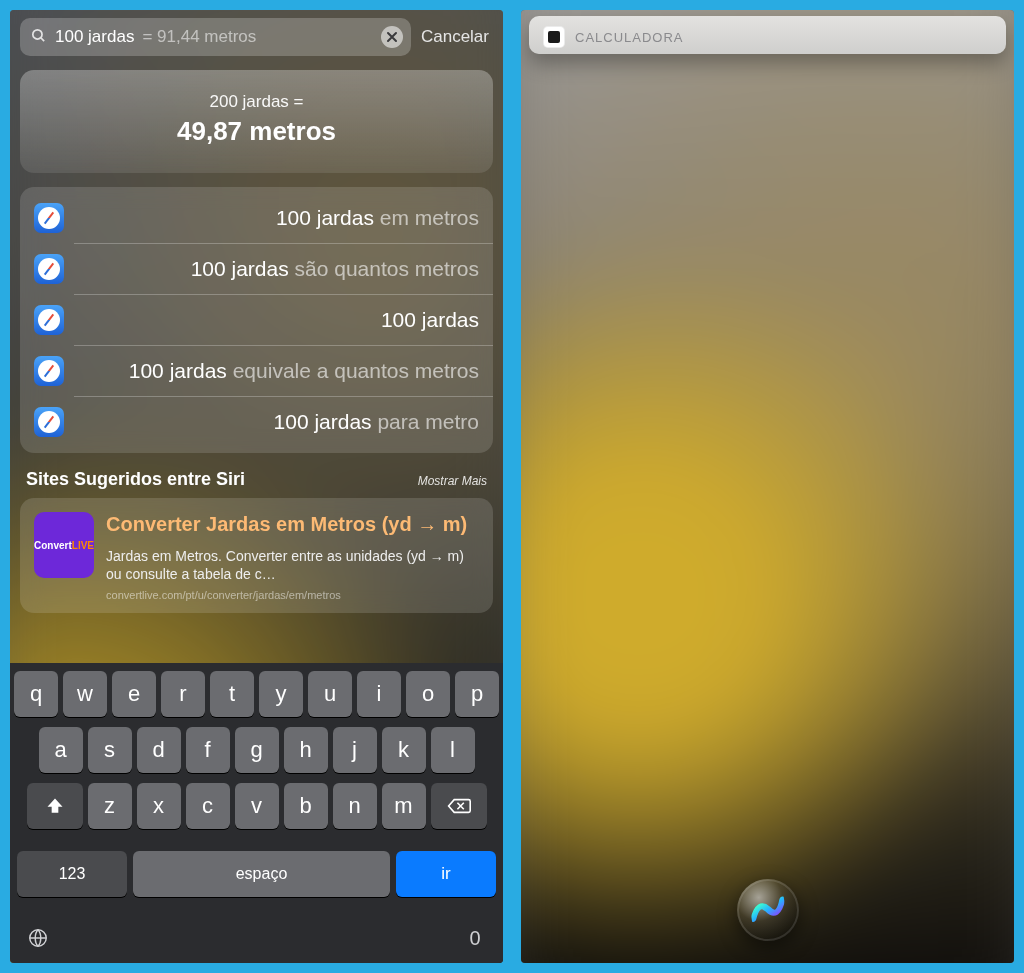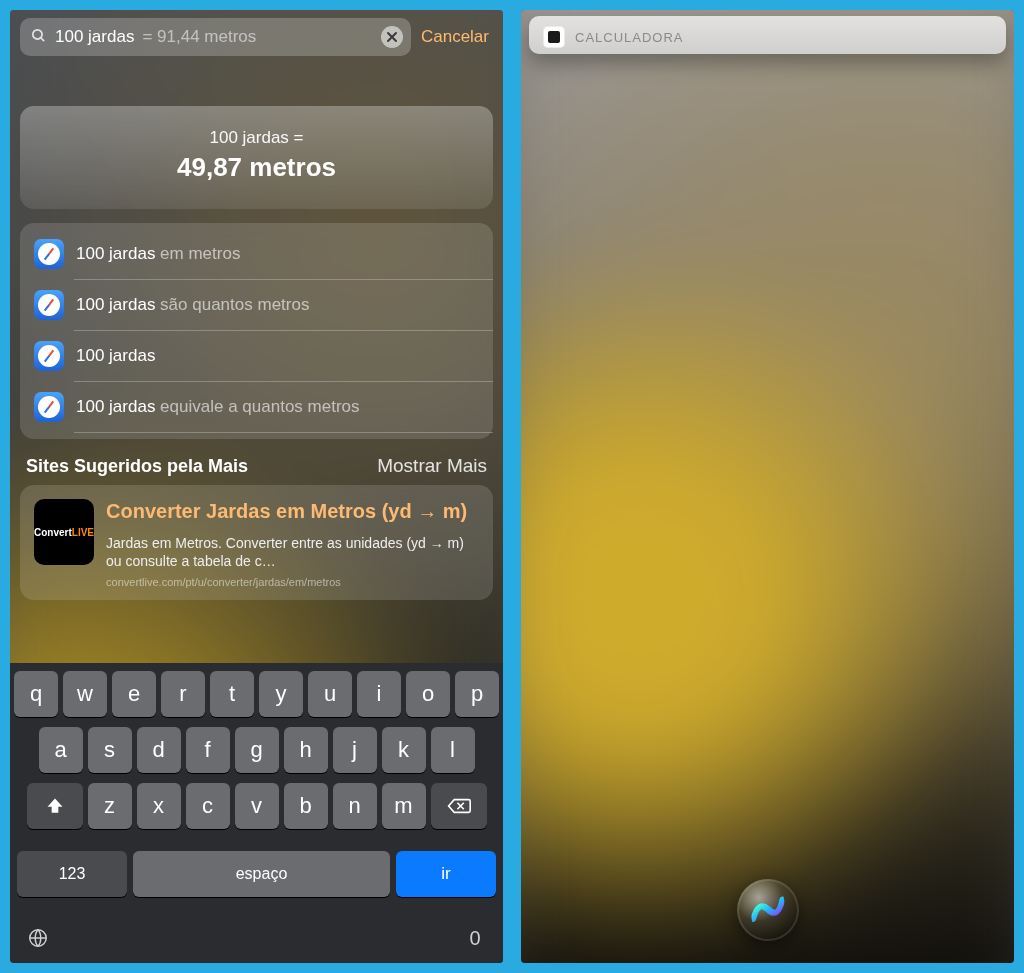--- a/index.html
+++ b/index.html
@@ -33,21 +33,21 @@
       radial-gradient(circle at 70% 28%, #7a6a42 0%, transparent 50%),
       linear-gradient(180deg,#5f6570 0%, #4f545c 30%, #3e3c30 60%, #1b1812 100%);
   }
   .bg-right {
     background:
       radial-gradient(circle at 28% 60%, #d6ab16 0%, #d6ab16 16%, transparent 44%),
       radial-gradient(circle at 70% 38%, #9f8a58 0%, transparent 55%),
       linear-gradient(180deg,#a4a2a0 0%, #8a8377 30%, #6b5d34 55%, #1f1c14 85%, #050403 100%);
   }
   .overlay-dim { position:absolute; inset:0; background: rgba(0,0,0,0.18); }
-  .content { position: relative; height: 100%; display:flex; flex-direction:column;gap:36px; }
+  .content { position: relative; height: 100%; display:flex; flex-direction:column; }
 
   
   .search-row { display:flex; align-items:center; gap:10px; padding: 8px 10px 6px 10px; }
   .search-field {
     flex:1;
     background: rgba(255,255,255,0.22);
     border-radius: 10px;
     height: 38px;
     display:flex; align-items:center; gap:8px;
     padding: 0 8px 0 10px;
@@ -59,21 +59,21 @@
     font-size:17px; color: rgba(255,255,255,0.55);
     white-space:nowrap; overflow:hidden; text-overflow:ellipsis;
   }
   .clear-btn {
     width:22px; height:22px; border-radius:50%;
     background: rgba(255,255,255,0.55);
     display:flex; align-items:center; justify-content:center;
     margin-left:auto;
   }
   .clear-btn svg { display:block; }
-  .cancel-link { color:#fdba74; font-size:17px; padding-right:4px; }
+  .cancel-link { color:#e5e5e5; font-size:17px; padding-right:4px; }
 
   .scroll-area { padding: 8px 10px 0 10px; flex:1; }
 
   .card {
     background: rgba(255,255,255,0.14);
     border-radius: 14px;
     backdrop-filter: blur(10px);
   }
   .answer-card {
     padding: 22px 18px 26px 18px;
@@ -82,21 +82,21 @@
     background: linear-gradient(180deg, rgba(255,255,255,0.30), rgba(255,255,255,0.10));
     margin-bottom: 14px;
   }
   .answer-card .eq { font-size:17px; opacity:0.95; margin-bottom:4px; }
   .answer-card .res { font-size:26px; font-weight:700; }
 
   .suggest-card { padding: 6px 0 6px 0; }
   .sug-row {
     display:flex; align-items:center; gap:12px;
     padding: 10px 14px;
-    color:#fff; font-size:17px;
+    color:#fff; font-size:21px;justify-content:space-between;
   }
   .sug-sep {
     height:1px; background: rgba(255,255,255,0.25);
     margin-left: 54px;
   }
   .safari-icon {
     width:30px; height:30px; border-radius:7px;
     background: linear-gradient(180deg,#4aa3f8,#1e62d6);
     display:flex; align-items:center; justify-content:center;
   }
@@ -107,26 +107,26 @@
   }
   .needle { width:2px; height:14px; background:linear-gradient(180deg,#e54d3a 50%, #2e6fd8 50%); transform: rotate(38deg); }
   .sug-text .bold { color:#fff; }
   .sug-text .dim { color: rgba(255,255,255,0.6); }
 
   .section-head {
     display:flex; align-items:baseline; justify-content:space-between;
     color:#fff; padding: 16px 6px 8px 6px;
   }
   .section-head .t { font-size:18px; font-weight:600; }
-  .section-head .more { font-size:19px; color: rgba(255,255,255,0.85); }
+  .section-head .more { font-size:12px; color: rgba(255,255,255,0.85); font-style: italic; }
 
   .site-card { padding: 14px 14px 12px 14px; display:flex; gap:12px; }
   .site-thumb {
     width:66px; height:66px; border-radius:10px;
-    background:#000000; display:flex; align-items:center; justify-content:center;
+    background:#6d28d9; display:flex; align-items:center; justify-content:center;
     color:#fff; font-size:10px; font-weight:600;
   }
   .site-thumb span { color:#fff; }
   .site-thumb .cl { color:#ff8a00; }
   .site-info .title { color:#fdba74; font-size:20px; font-weight:700; line-height:1.2; }
   .site-info .desc { color:#eee; font-size:14px; margin-top:12px; line-height:1.25; }
   .site-info .url  { color: rgba(255,255,255,0.5); font-size:11px; margin-top:6px; }
 
   
   .keyboard {
@@ -215,21 +215,21 @@
               <path d="M2 2 L10 10 M10 2 L2 10" stroke="#3a3a3c" stroke-width="2" stroke-linecap="round"></path>
             </svg>
         </span>
       </div>
       <span class="cancel-link">Cancelar</span>
     </div>
 
     <div class="scroll-area">
 
       <div class="card answer-card">
-        <div class="eq">100 jardas =</div>
+        <div class="eq">200 jardas =</div>
         <div class="res">49,87 metros</div>
       </div>
 
       <div class="card suggest-card" id="suggest-card">
           <div class="sug-row">
             <span class="safari-icon">
               <span class="dial">
                 <span class="needle"></span>
               </span>
             </span>
@@ -256,24 +256,32 @@
           <div class="sug-sep"></div>
           <div class="sug-row">
             <span class="safari-icon">
               <span class="dial">
                 <span class="needle"></span>
               </span>
             </span>
             <span class="sug-text"><span class="bold">100 jardas</span><span class="dim"> equivale a quantos metros</span></span>
           </div>
           <div class="sug-sep"></div>
+          <div class="sug-row">
+            <span class="safari-icon">
+              <span class="dial">
+                <span class="needle"></span>
+              </span>
+            </span>
+            <span class="sug-text"><span class="bold">100 jardas</span><span class="dim"> para metro</span></span>
+          </div>
         </div>
 
       <div class="section-head">
-        <span class="t">Sites Sugeridos pela Mais</span>
+        <span class="t">Sites Sugeridos entre Siri</span>
         <span class="more">Mostrar Mais</span>
       </div>
 
       <div class="card site-card">
         <div class="site-thumb">
           <div>
             <span>Convert</span><span class="cl">LIVE</span>
           </div>
         </div>
         <div class="site-info">

